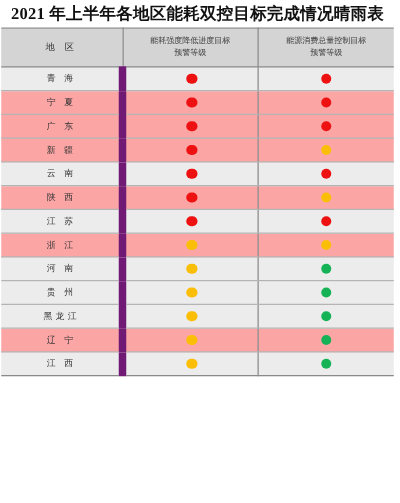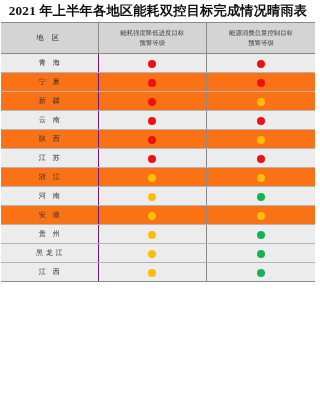--- a/index.html
+++ b/index.html
@@ -64,29 +64,29 @@
   .hl2 { display: block; }
 
   tbody td {
     height: 11.05px;
     padding: 0;
     border-bottom: 1px solid #b4b4b4;
     vertical-align: middle;
     text-align: center;
   }
   tbody tr.odd  td { background: #ececec; }
-  tbody tr.even td { background: #f97316; }
+  tbody tr.even td { background: #fca5a5; }
   tbody tr:last-child td { border-bottom: 1px solid #8a8a8a; }
 
   td.region {
     font-size: 7.1px;
     color: #353535;
     letter-spacing: 2.6px;
     text-indent: 2.6px;
-    border-right: 1px solid #701a75;
+    border-right: 6px solid #701a75;
     font-family: "Liberation Serif", "DejaVu Serif", serif;
   }
   td.ind {
     border-right: 1px solid #8a8a8a;
   }
   td.ind:last-child { border-right: none; }
 
   .dot {
     display: inline-block;
     width: 8.4px;
@@ -129,20 +129,25 @@
           <td class="region">青  海</td>
           <td class="ind"><span class="dot red"></span></td>
           <td class="ind"><span class="dot red"></span></td>
         </tr>
         <tr class="even">
           <td class="region">宁  夏</td>
           <td class="ind"><span class="dot red"></span></td>
           <td class="ind"><span class="dot red"></span></td>
         </tr>
         <tr class="even">
+          <td class="region">广  东</td>
+          <td class="ind"><span class="dot red"></span></td>
+          <td class="ind"><span class="dot red"></span></td>
+        </tr>
+        <tr class="even">
           <td class="region">新  疆</td>
           <td class="ind"><span class="dot red"></span></td>
           <td class="ind"><span class="dot yellow"></span></td>
         </tr>
         <tr class="odd">
           <td class="region">云  南</td>
           <td class="ind"><span class="dot red"></span></td>
           <td class="ind"><span class="dot red"></span></td>
         </tr>
         <tr class="even">
@@ -158,32 +163,32 @@
         <tr class="even">
           <td class="region">浙  江</td>
           <td class="ind"><span class="dot yellow"></span></td>
           <td class="ind"><span class="dot yellow"></span></td>
         </tr>
         <tr class="odd">
           <td class="region">河  南</td>
           <td class="ind"><span class="dot yellow"></span></td>
           <td class="ind"><span class="dot green"></span></td>
         </tr>
-        <tr class="even">
-          <td class="region">安  徽</td>
-          <td class="ind"><span class="dot yellow"></span></td>
-          <td class="ind"><span class="dot yellow"></span></td>
-        </tr>
         <tr class="odd">
           <td class="region">贵  州</td>
           <td class="ind"><span class="dot yellow"></span></td>
           <td class="ind"><span class="dot green"></span></td>
         </tr>
         <tr class="odd">
           <td class="region">黑龙江</td>
+          <td class="ind"><span class="dot yellow"></span></td>
+          <td class="ind"><span class="dot green"></span></td>
+        </tr>
+        <tr class="even">
+          <td class="region">辽  宁</td>
           <td class="ind"><span class="dot yellow"></span></td>
           <td class="ind"><span class="dot green"></span></td>
         </tr>
         <tr class="odd">
           <td class="region">江  西</td>
           <td class="ind"><span class="dot yellow"></span></td>
           <td class="ind"><span class="dot green"></span></td>
         </tr>
       </tbody>
   </table>

